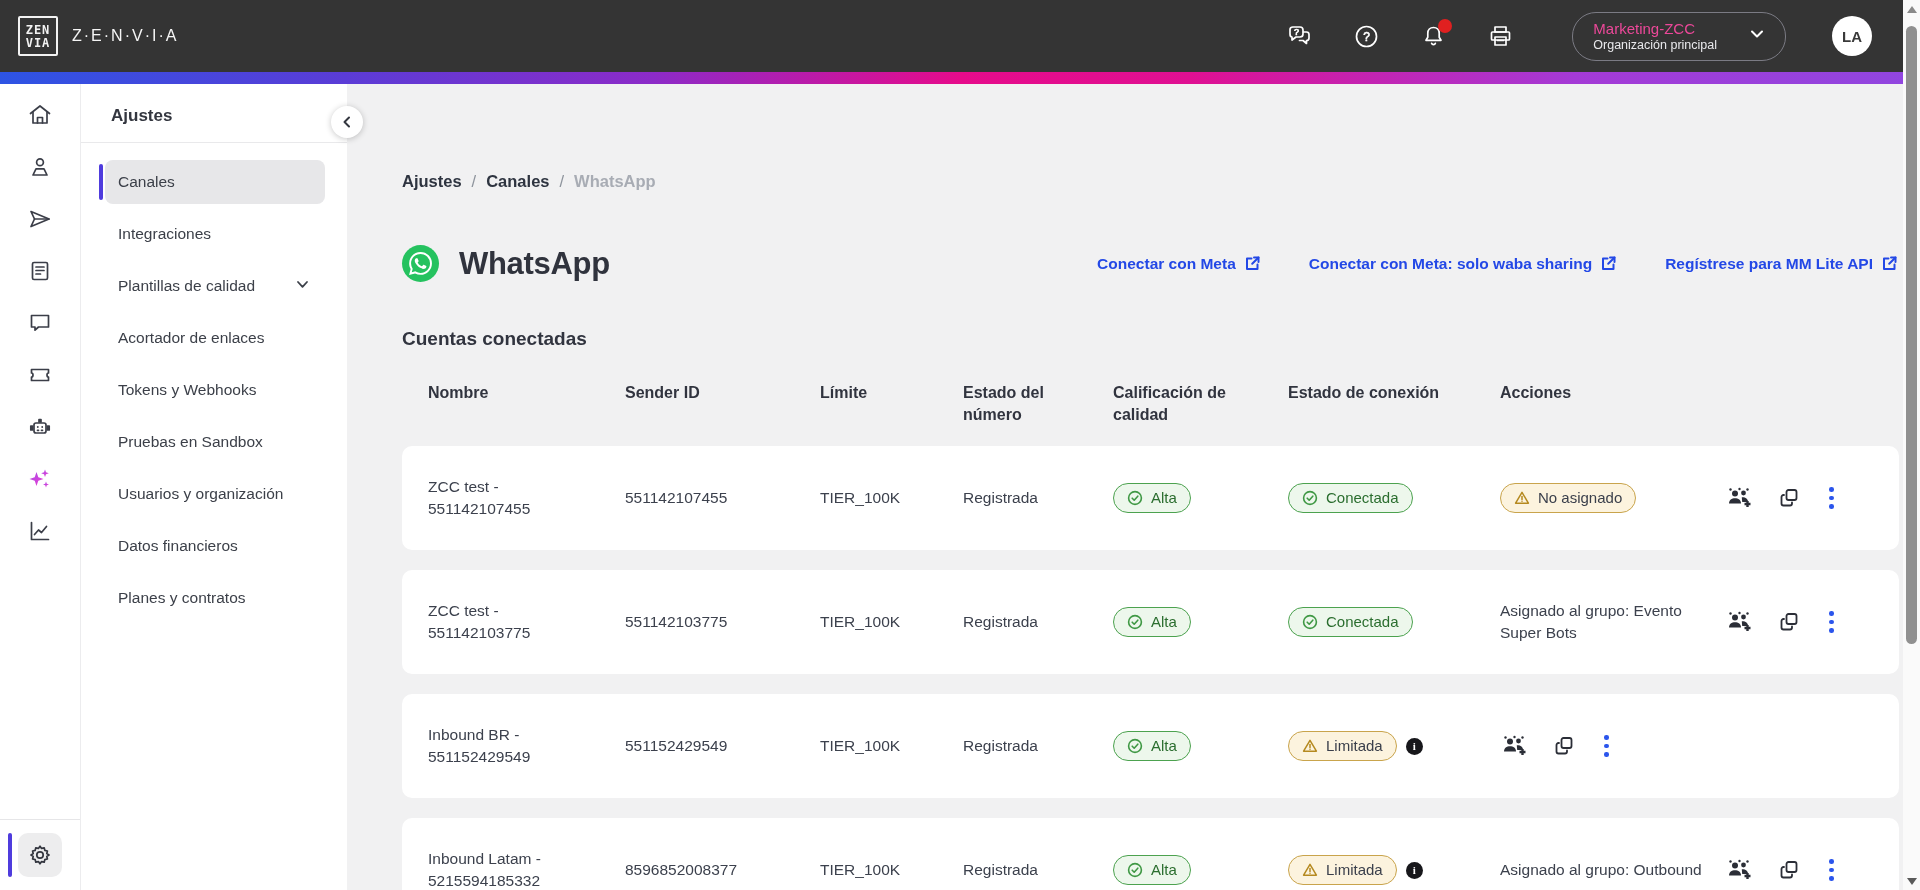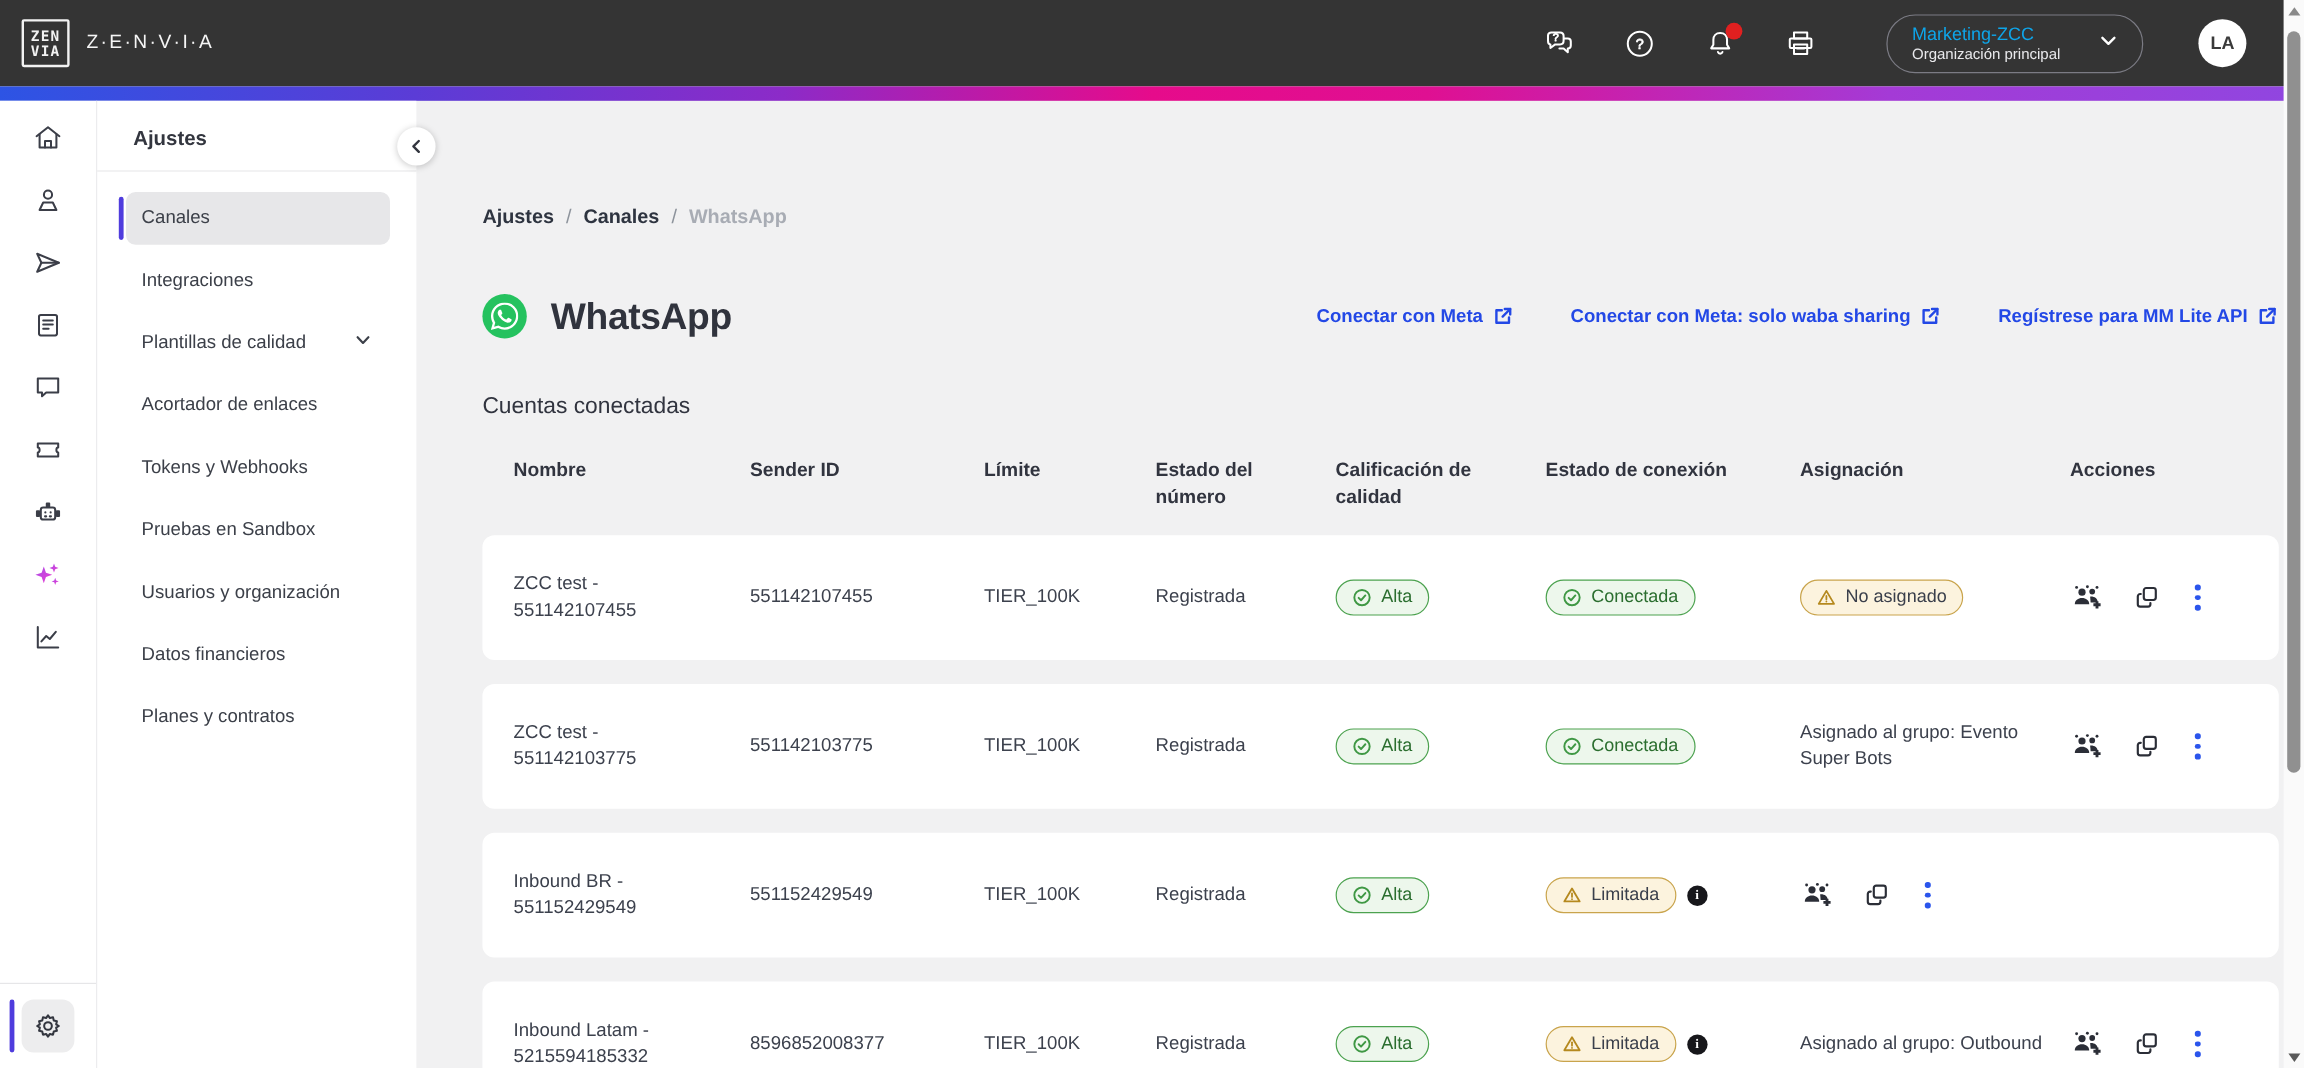--- a/index.html
+++ b/index.html
@@ -23,21 +23,21 @@
   .logo-text { margin-left:14px; font-size:16px; letter-spacing:2px; color:#f5f5f5; }
   .top-spacer { flex:1; }
   .top-icons { display:flex; align-items:center; gap:40px; margin-right:58px; }
   .top-icon { width:27px; height:27px; position:relative; cursor:pointer; }
   .top-icon svg { width:100%; height:100%; stroke:#fff; fill:none; stroke-width:1.7; stroke-linecap:round; stroke-linejoin:round; }
   .badge-dot { position:absolute; top:-4px; right:-5px; width:14px; height:14px; border-radius:50%; background:#e02020; }
   .org-pill {
     border:1px solid #7b7b84; border-radius:24px; padding:7px 18px 7px 20px;
     display:flex; align-items:center; gap:30px; margin-right:46px; cursor:pointer;
   }
-  .org-name { font-size:15px; color:#0ea5e9; line-height:18px; }
+  .org-name { font-size:15px; color:#ec4899; line-height:18px; }
   .org-sub { font-size:12.5px; color:#e9e9ec; line-height:15px; }
   .org-chevron svg { width:20px; height:20px; stroke:#fff; fill:none; stroke-width:2; stroke-linecap:round; stroke-linejoin:round; }
   .avatar {
     width:40px; height:40px; border-radius:50%; background:#fff; color:#3a3a3a;
     display:flex; align-items:center; justify-content:center; font-size:15px; font-weight:bold; cursor:pointer;
   }
   
   .gradient-bar {
     height:12px;
     background:linear-gradient(90deg,#2d54e4 0%,#5b3cd6 18%,#8c2bc8 34%,#e60b8b 50%,#df1092 62%,#a43ad6 82%,#9046e0 100%);
@@ -83,21 +83,21 @@
   .breadcrumb .sep { color:#8d939c; font-weight:400; }
   .breadcrumb .current { color:#a8acb4; cursor:default; }
   .breadcrumb .crumb { cursor:pointer; }
   .title-row { margin-top:54px; display:flex; align-items:center; }
   .wa-icon { width:37px; height:37px; border-radius:50%; background:#25c25f; display:flex; align-items:center; justify-content:center; }
   .wa-icon svg { width:23px; height:23px; fill:#fff; }
   .page-title { margin-left:20px; font-size:31px; font-weight:700; color:#30333d; letter-spacing:-0.3px; }
   .title-links { margin-left:auto; display:flex; gap:48px; align-items:center; margin-right:18px; }
   .ext-link { display:flex; align-items:center; gap:8px; font-size:15.5px; font-weight:700; color:#2348e6; cursor:pointer; white-space:nowrap; }
   .ext-link svg { width:17px; height:17px; stroke:#2348e6; fill:none; stroke-width:2; stroke-linecap:round; stroke-linejoin:round; }
-  .section-title { margin-top:46px; font-size:19px; font-weight:400; color:#31343f; }
+  .section-title { margin-top:46px; font-size:19px; font-weight:700; color:#31343f; }
   
   .grid-cols { display:grid; grid-template-columns:197px 195px 143px 150px 175px 212px 225px 1fr; }
   .thead { margin-top:32px; width:1497px; padding-left:26px; font-size:16px; font-weight:700; color:#31343f; line-height:22px; }
   .th span { display:inline-block; }
   .th-estado span { max-width:92px; }
   .th-calif span { max-width:122px; }
   .rows { margin-top:20px; display:flex; flex-direction:column; gap:20px; width:1497px; }
   .card {
     background:#fff; border-radius:10px; padding:30px 0 30px 26px; align-items:center;
     font-size:15.5px; color:#3c414d; line-height:22px;
@@ -390,21 +390,20 @@
 
     <h2 class="section-title">Cuentas conectadas</h2>
 
     <div class="thead grid-cols">
       <div class="th"><span>Nombre</span></div>
       <div class="th"><span>Sender ID</span></div>
       <div class="th"><span>Límite</span></div>
       <div class="th th-estado"><span>Estado del número</span></div>
       <div class="th th-calif"><span>Calificación de calidad</span></div>
       <div class="th"><span>Estado de conexión</span></div>
-      <div class="th"><span>Asignación</span></div>
       <div class="th"><span>Acciones</span></div>
     </div>
 
     <div class="rows">
   <div class="card grid-cols">
     <div class="cell-name">ZCC test - 551142107455</div>
     <div>551142107455</div>
     <div>TIER_100K</div>
     <div>Registrada</div>
     <div>

